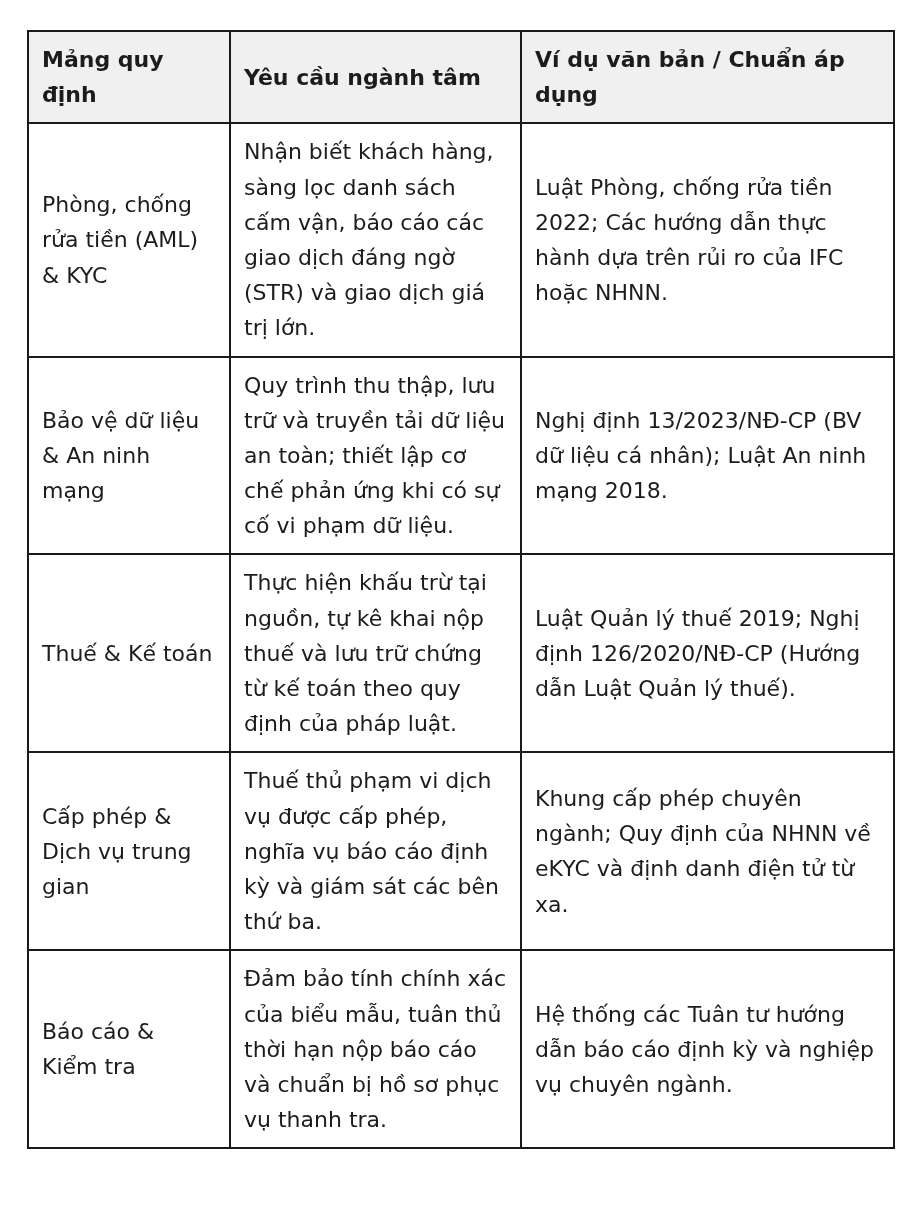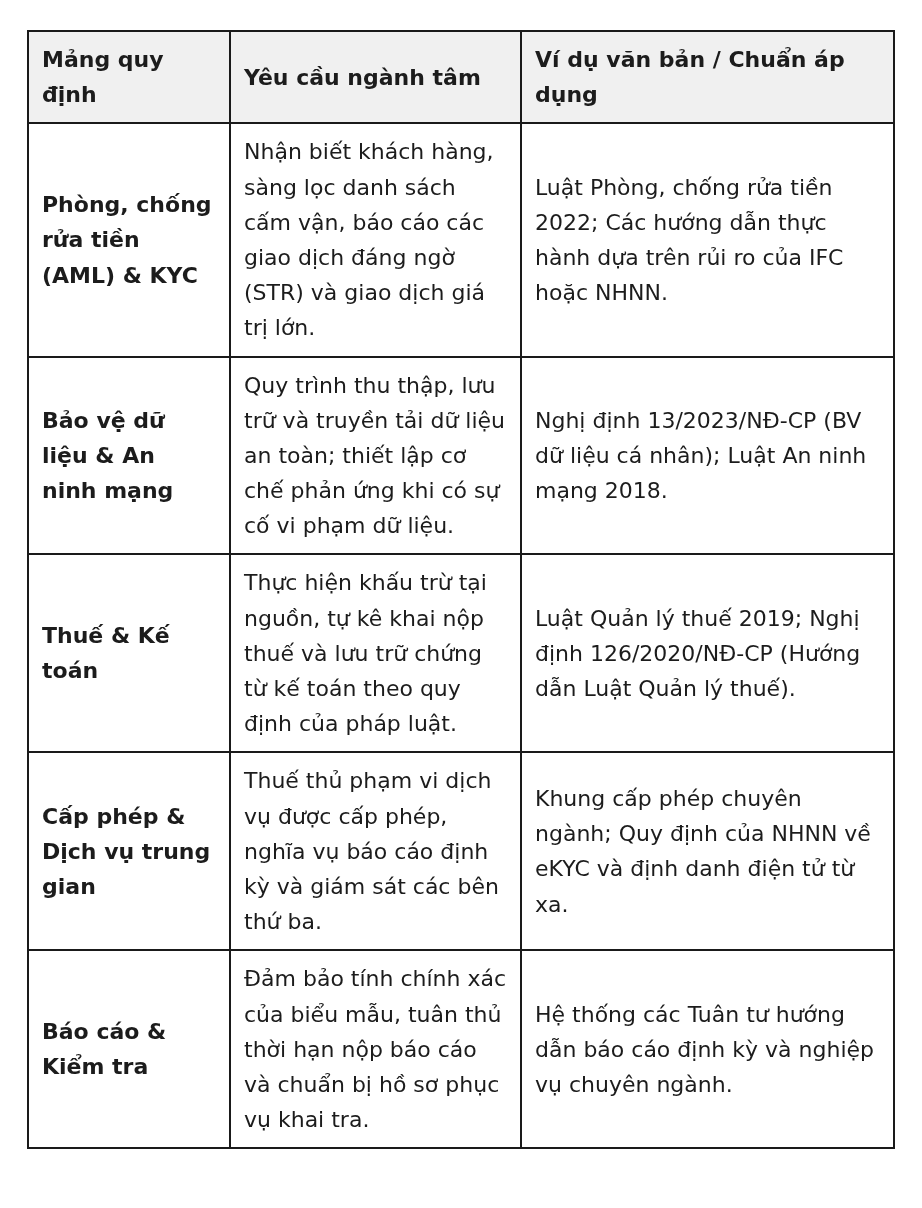--- a/index.html
+++ b/index.html
@@ -38,21 +38,21 @@
     line-height: 1.6;
     text-align: left;
     vertical-align: middle;
     overflow-wrap: break-word;
   }
   .compliance-table th {
     background: var(--header-bg);
     font-weight: 700;
   }
   .compliance-table td.cell-area {
-    font-weight: 700;
+    font-weight: 400;
   }
   .compliance-table b { font-weight: 400; }
 </style>
 </head>
 <body>
 
 <div class="page">
   <table class="compliance-table">
     <colgroup>
       <col class="c1">
@@ -82,18 +82,18 @@
         <td class="cell-req">Thực hiện khấu trừ tại nguồn, tự kê khai nộp thuế và lưu trữ chứng từ kế toán theo quy định của pháp luật.</td>
         <td class="cell-ex"><b>Luật Quản lý thuế</b><span> 2019; </span><b>Nghị định 126/2020/NĐ-CP</b><span> (Hướng dẫn Luật Quản lý thuế).</span></td>
       </tr>
       <tr>
         <td class="cell-area">Cấp phép &amp; Dịch vụ trung gian</td>
         <td class="cell-req">Thuế thủ phạm vi dịch vụ được cấp phép, nghĩa vụ báo cáo định kỳ và giám sát các bên thứ ba.</td>
         <td class="cell-ex"><span>Khung cấp phép chuyên ngành; Quy định của </span><b>NHNN về eKYC</b><span> và định danh điện tử từ xa.</span></td>
       </tr>
       <tr>
         <td class="cell-area">Báo cáo &amp; Kiểm tra</td>
-        <td class="cell-req">Đảm bảo tính chính xác của biểu mẫu, tuân thủ thời hạn nộp báo cáo và chuẩn bị hồ sơ phục vụ khai tra.</td>
+        <td class="cell-req">Đảm bảo tính chính xác của biểu mẫu, tuân thủ thời hạn nộp báo cáo và chuẩn bị hồ sơ phục vụ thanh tra.</td>
         <td class="cell-ex"><span>Hệ thống các </span><b>Tuân tư hướng dẫn báo cáo</b><span> định kỳ và nghiệp vụ chuyên ngành.</span></td>
       </tr>
     </tbody>
   </table>
 </div>
 
 </body></html>

